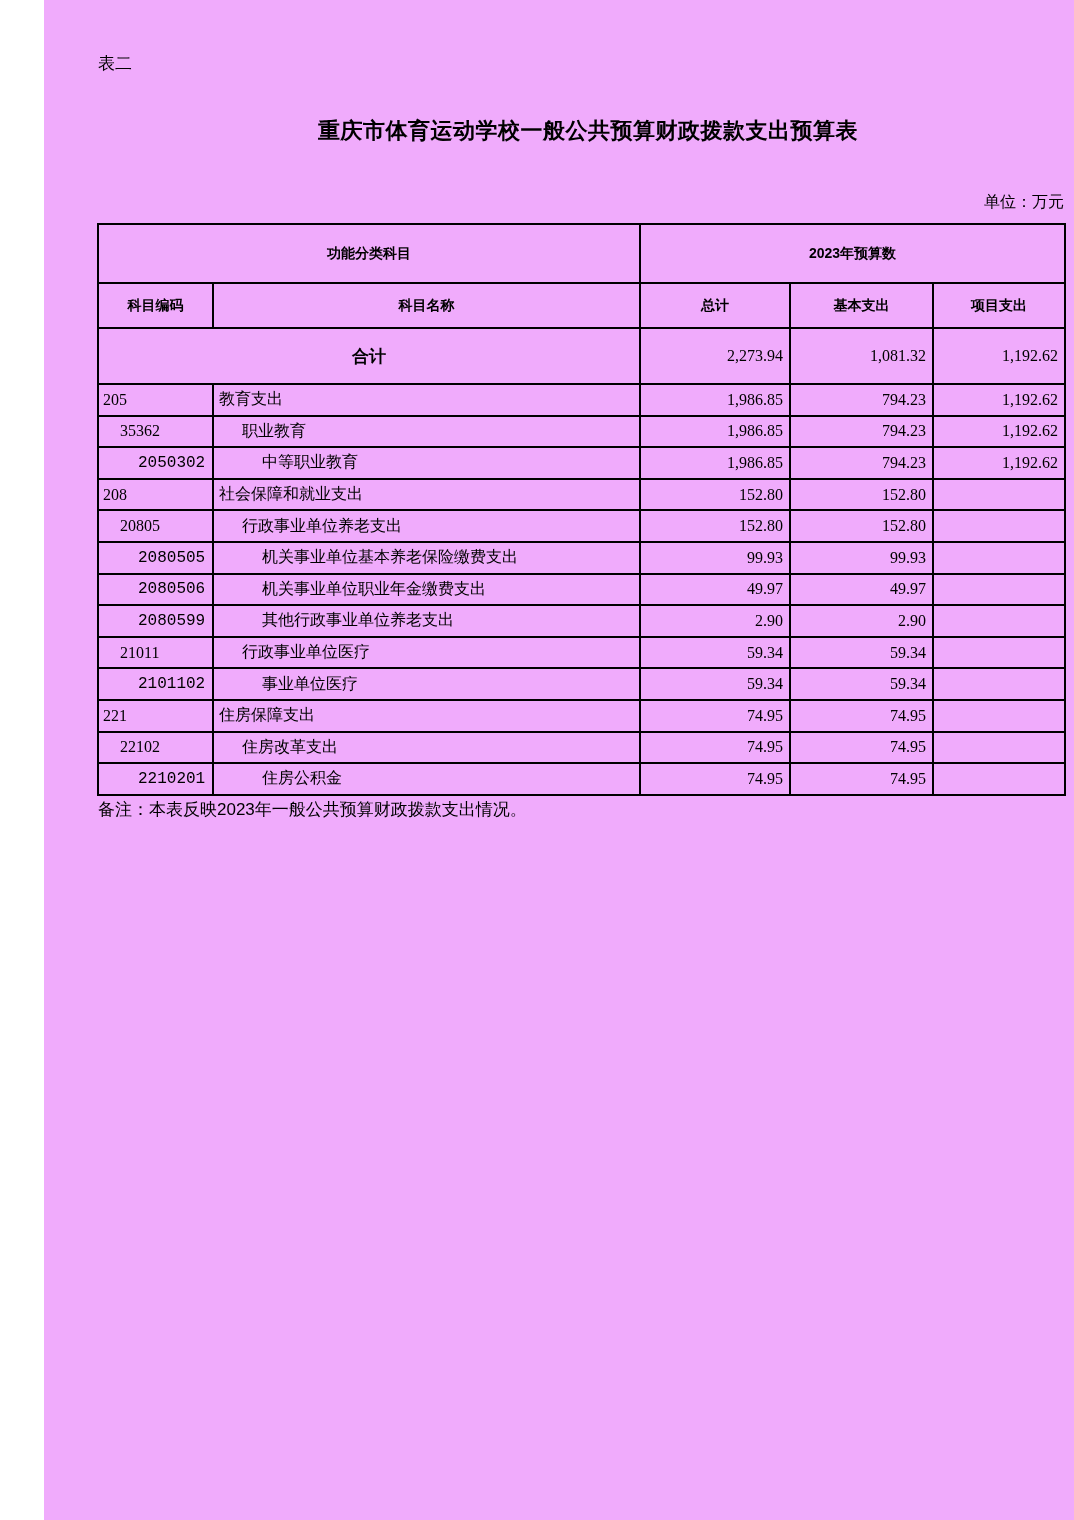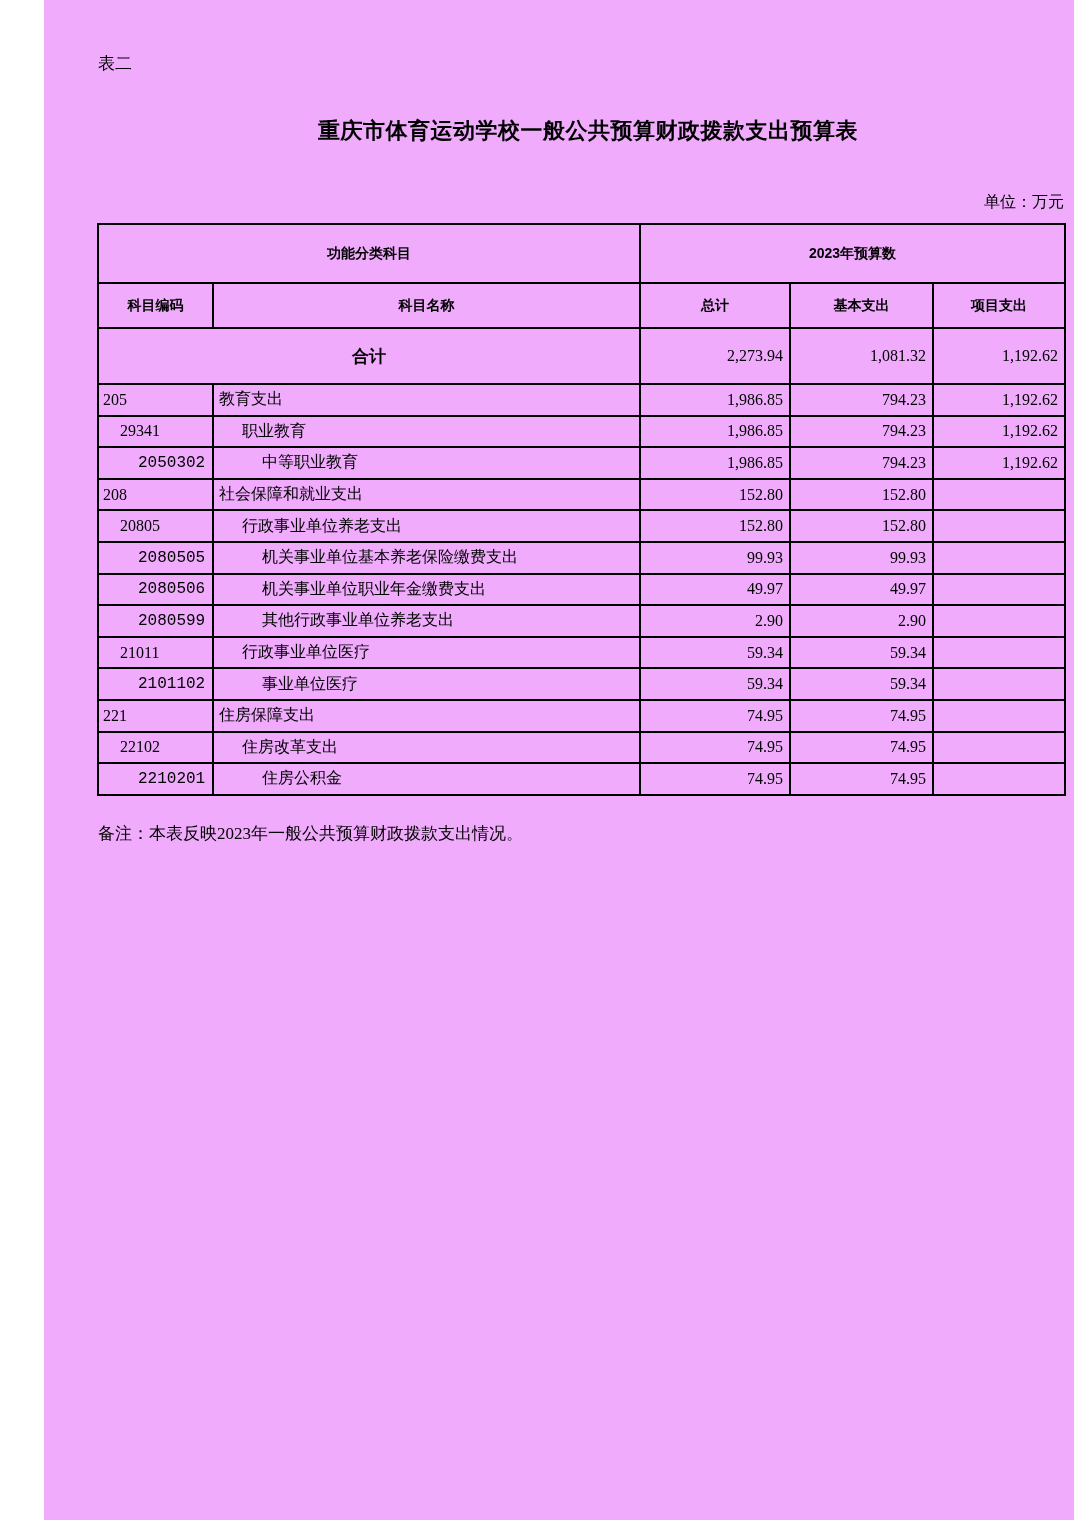--- a/index.html
+++ b/index.html
@@ -87,23 +87,23 @@
     text-align: right;
     padding-right: 6px;
   }
   td.code-cell.lvl2 { padding-left: 21px; }
   td.code-cell.lvl3 { padding-left: 39px; font-family: Liberation Mono, monospace; }
   td.name-cell.lvl2 { padding-left: 28px; }
   td.name-cell.lvl3 { padding-left: 48px; }
   .note-line {
     position: absolute;
     left: 54px;
-    top: 822px;
+    top: 798px;
     font-size: 17px;
-    font-family: Liberation Serif, serif;
+    font-family: Liberation Sans, sans-serif;
   }
 </style>
 </head>
 <body>
 
 <div class="page">
 
   <div class="corner-label">表二</div>
 
   <div class="doc-title">重庆市体育运动学校一般公共预算财政拨款支出预算表</div>
@@ -139,21 +139,21 @@
         <td class="num-cell">1,192.62</td>
       </tr>
     <tr class="data-row">
     <td class="code-cell lvl1">205</td>
     <td class="name-cell lvl1">教育支出</td>
     <td class="num-cell">1,986.85</td>
     <td class="num-cell">794.23</td>
     <td class="num-cell">1,192.62</td>
   </tr>
         <tr class="data-row">
-    <td class="code-cell lvl2">29341</td>
+    <td class="code-cell lvl2">35362</td>
     <td class="name-cell lvl2">职业教育</td>
     <td class="num-cell">1,986.85</td>
     <td class="num-cell">794.23</td>
     <td class="num-cell">1,192.62</td>
   </tr>
         <tr class="data-row">
     <td class="code-cell lvl3">2050302</td>
     <td class="name-cell lvl3">中等职业教育</td>
     <td class="num-cell">1,986.85</td>
     <td class="num-cell">794.23</td>

